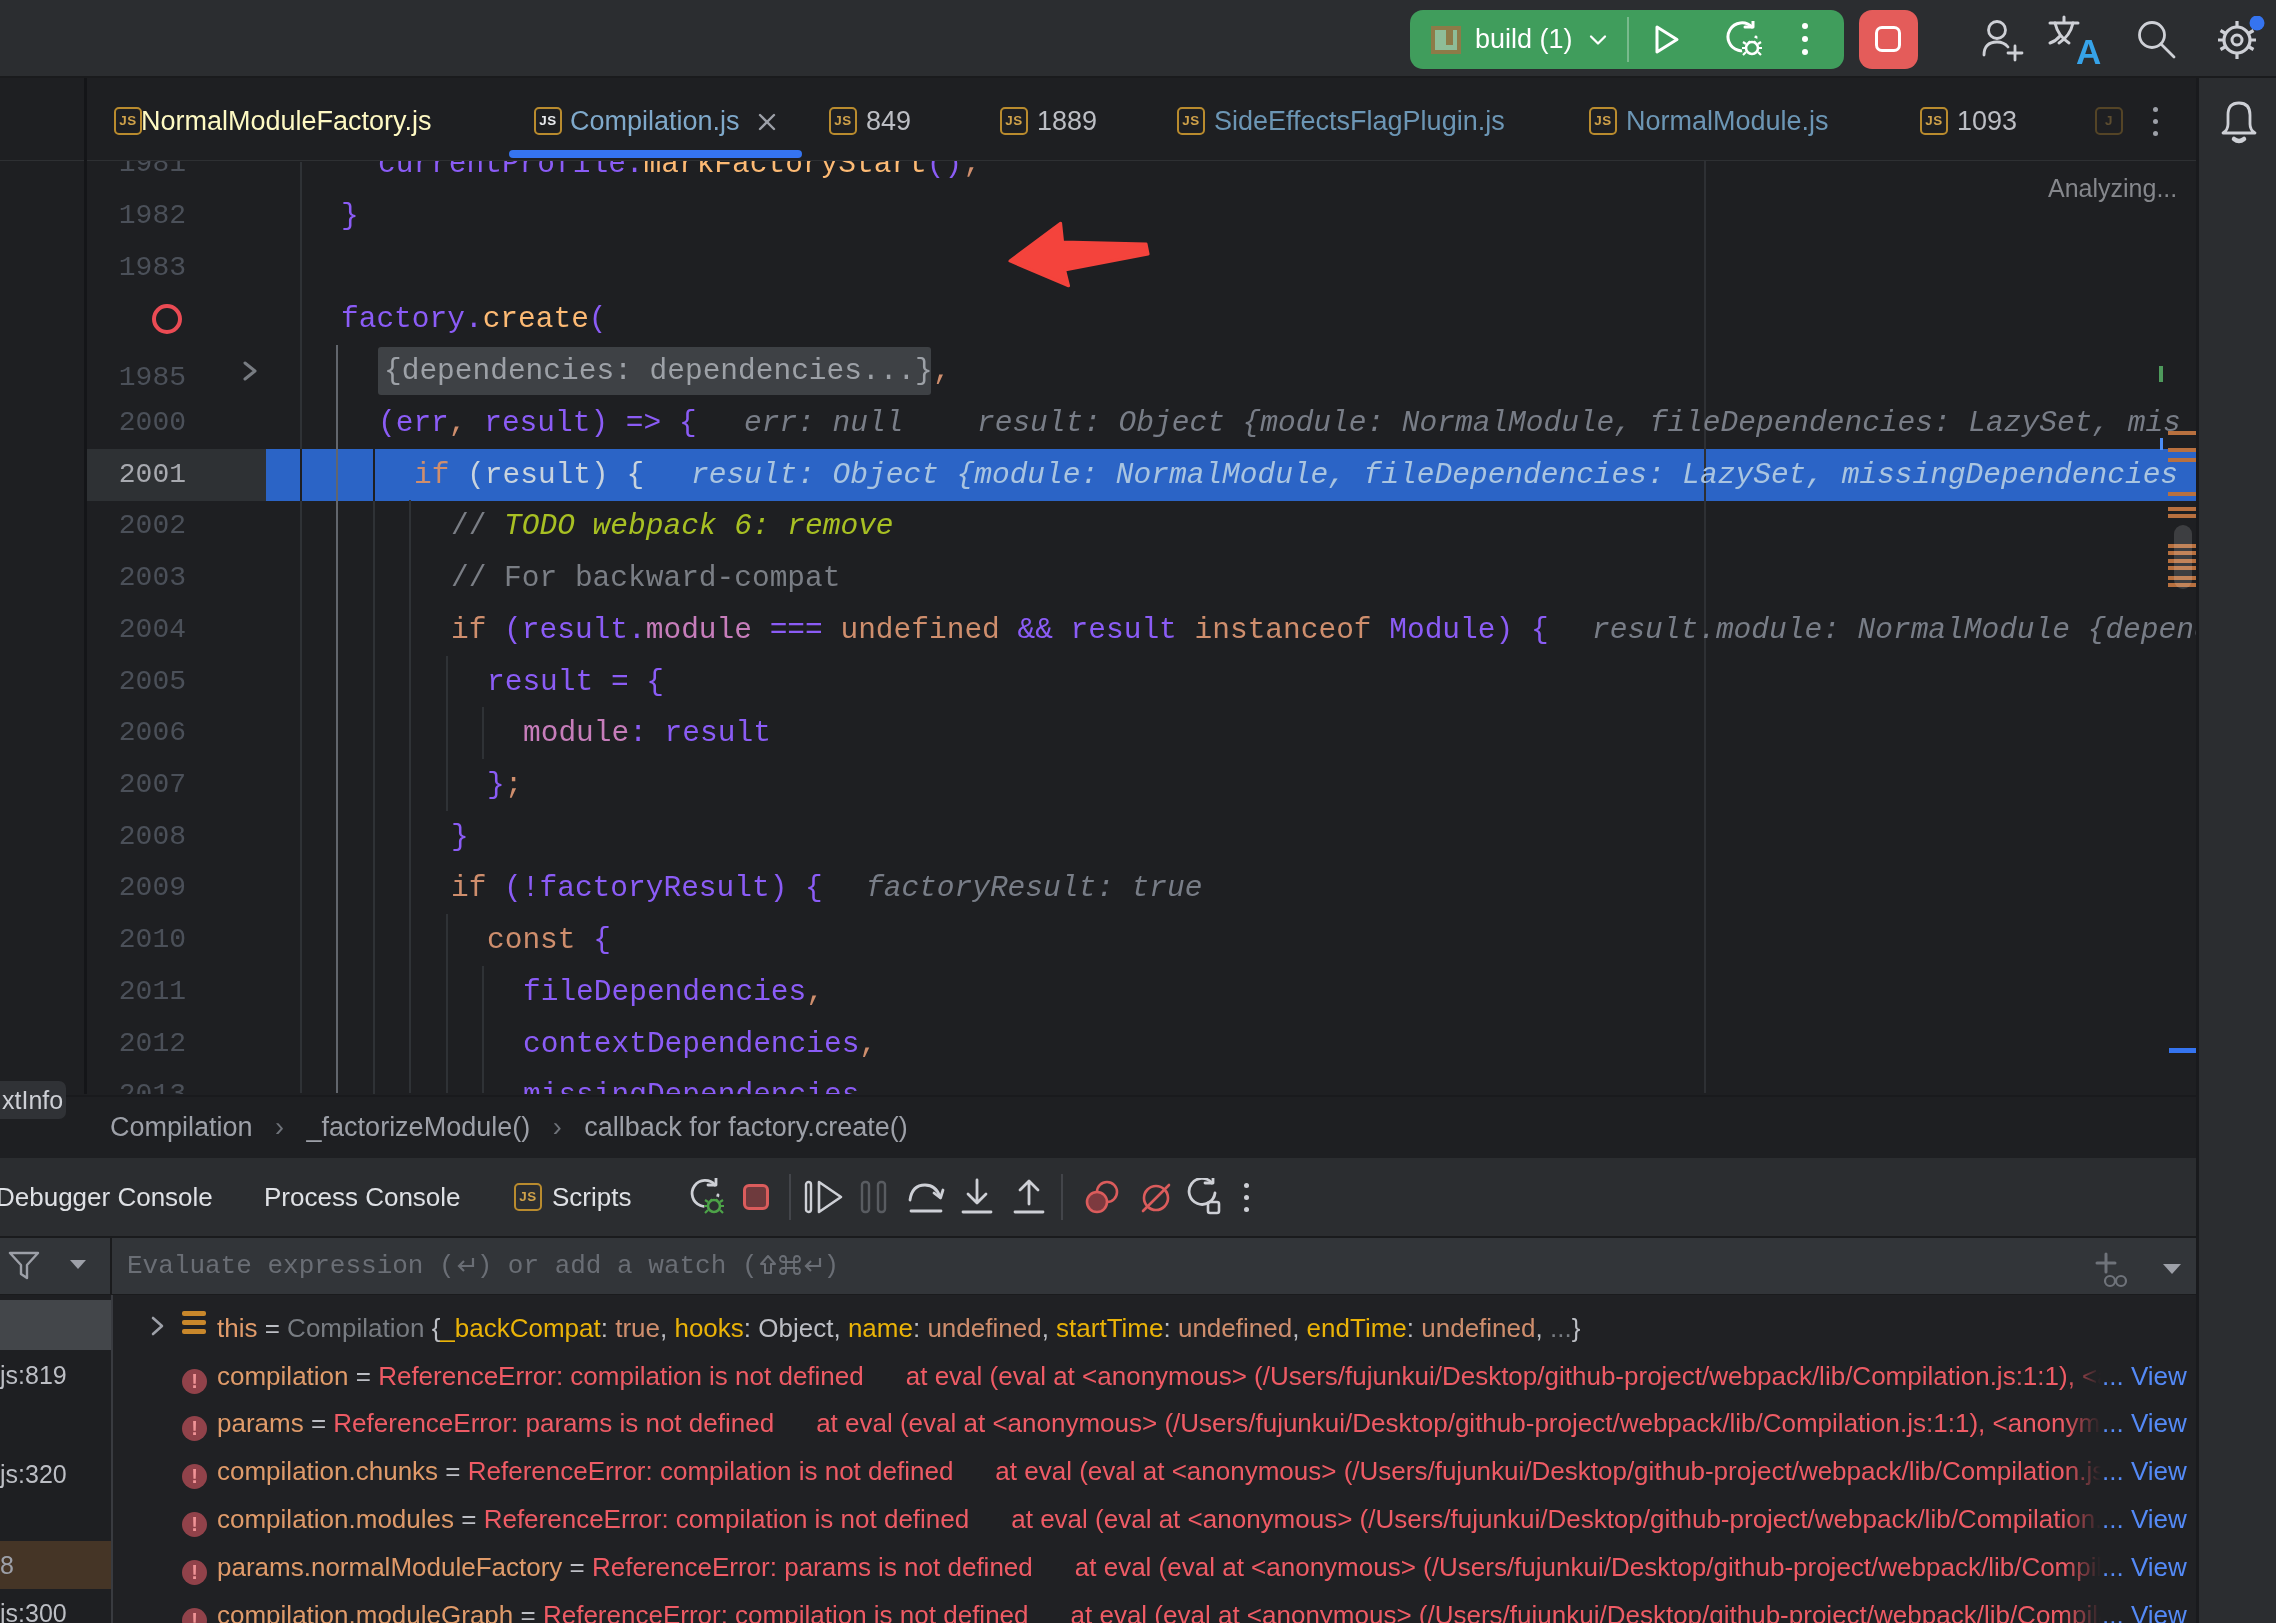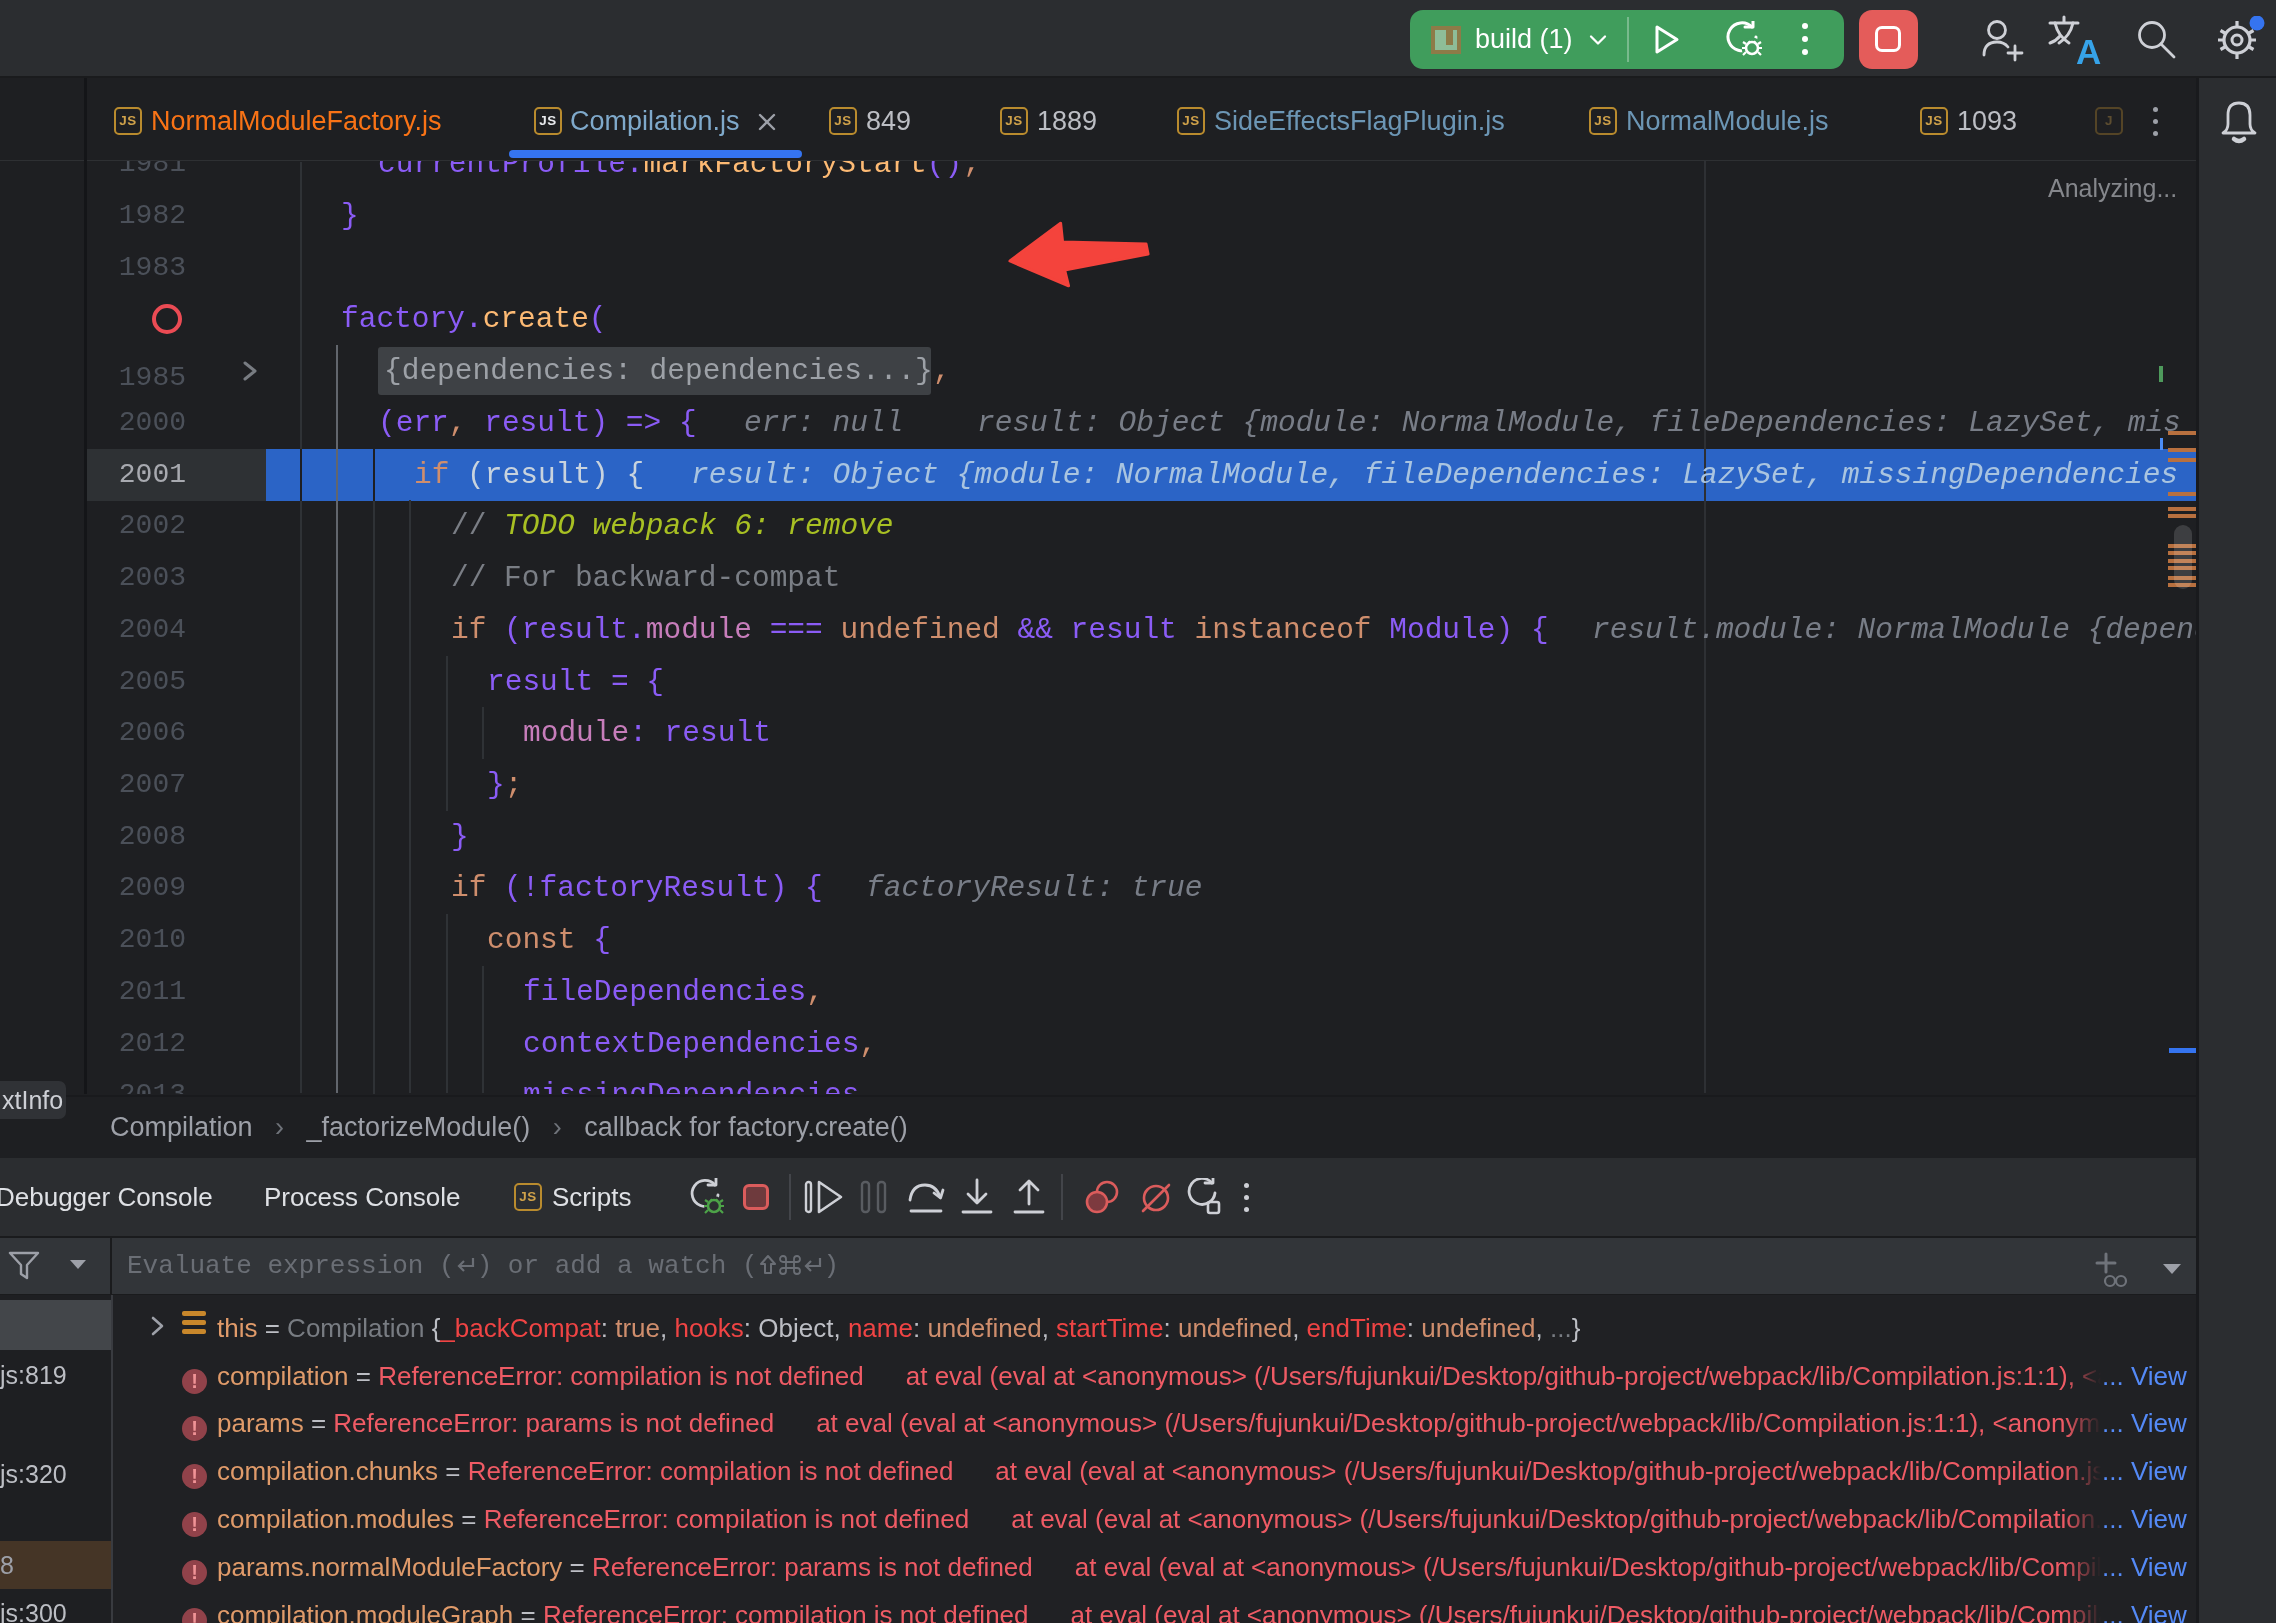--- a/index.html
+++ b/index.html
@@ -15,21 +15,21 @@
 .id{color:#8b5cf6}
 .hint{font-style:italic;color:#787d87}
 .hintb{font-style:italic;color:#a9c4e0}
 .guide{position:absolute;width:2px}
 .tabtxt{position:absolute;top:26px;font-size:27px;line-height:34px;white-space:pre}
 .jsic{position:absolute;width:28px;height:28px;border:2.5px solid #b98b2e;border-radius:5px;box-sizing:border-box;text-align:center}
 .jsic span{font-size:13.4px;font-weight:bold;line-height:23px;color:#d0a24a;letter-spacing:0.5px}
 .vrow{position:absolute;font-size:26px;line-height:48px;white-space:pre;color:#bcbec4}
 .red{color:#ef5b65}
 .peach{color:#e09b6a}
-.vpp{color:#ef4444}
+.vpp{color:#eab308}
 .vkw{color:#cf8e6d}
 .gray{color:#787c82}
 .cjk{display:inline-block;width:29px;height:29px;border:2px solid #7a7e85;box-sizing:border-box;margin:0 3px;vertical-align:-2px;background:linear-gradient(#7a7e85,#7a7e85) center/100% 2px no-repeat,linear-gradient(#7a7e85,#7a7e85) center/2px 100% no-repeat}
 .clip{width:1919px;overflow:hidden;-webkit-mask-image:linear-gradient(90deg,#000 calc(100% - 36px),transparent);mask-image:linear-gradient(90deg,#000 calc(100% - 36px),transparent)}
 .errb{display:inline-block;width:25px;height:25px;border-radius:50%;background:#91424a;color:#f09396;font-weight:bold;font-size:20px;line-height:25px;text-align:center;vertical-align:-3px}
 </style>
 </head>
 <body>
 
 <div class="abs" style="left:0;top:0;width:2277px;height:78px;background:#2b2d30;border-bottom:2px solid #1a1b1d;box-sizing:border-box" id="toolbar">
@@ -85,21 +85,21 @@
       <circle cx="22" cy="24" r="13"></circle>
       <circle cx="22" cy="24" r="5" stroke-width="3"></circle>
       <path d="M22 11 L22 5 M22 37 L22 43 M33.3 17.5 L38.5 14.5 M10.7 30.5 L5.5 33.5 M33.3 30.5 L38.5 33.5 M10.7 17.5 L5.5 14.5 M35 24 L41 24 M9 24 L3 24"></path>
     </g>
     <circle cx="42" cy="7" r="7.5" fill="#3574f0"></circle>
   </svg>
 </div>
 
 <div class="abs" style="left:0;top:78px;width:2277px;height:84px;background:#1e1f22" id="tabbar">
   <div class="jsic" style="left:114px;top:29px"><span>JS</span></div>
-  <div class="tabtxt" style="left:151px;color:#f97316">NormalModuleFactory.js</div>
+  <div class="tabtxt" style="left:141px;color:#fef9c3">NormalModuleFactory.js</div>
   <div class="jsic" style="left:534px;top:29px"><span style="color:#e8eaed">JS</span></div>
   <div class="tabtxt" style="left:570px;color:#7fa9cb">Compilation.js</div>
   <svg class="abs" style="left:756px;top:33px" width="22" height="22" viewBox="0 0 22 22">
       <path d="M4 4 L18 18 M18 4 L4 18" stroke="#9da0a8" stroke-width="2.4" stroke-linecap="round"></path>
     </svg>
   <div class="abs" style="left:509px;top:72px;width:293px;height:8px;border-radius:4px;background:#3574f0"></div>
   <div class="jsic" style="left:829px;top:29px"><span>JS</span></div>
   <div class="tabtxt" style="left:866px;color:#bcbec4">849</div>
   <div class="jsic" style="left:1000px;top:29px"><span>JS</span></div>
   <div class="tabtxt" style="left:1037px;color:#bcbec4">1889</div>

